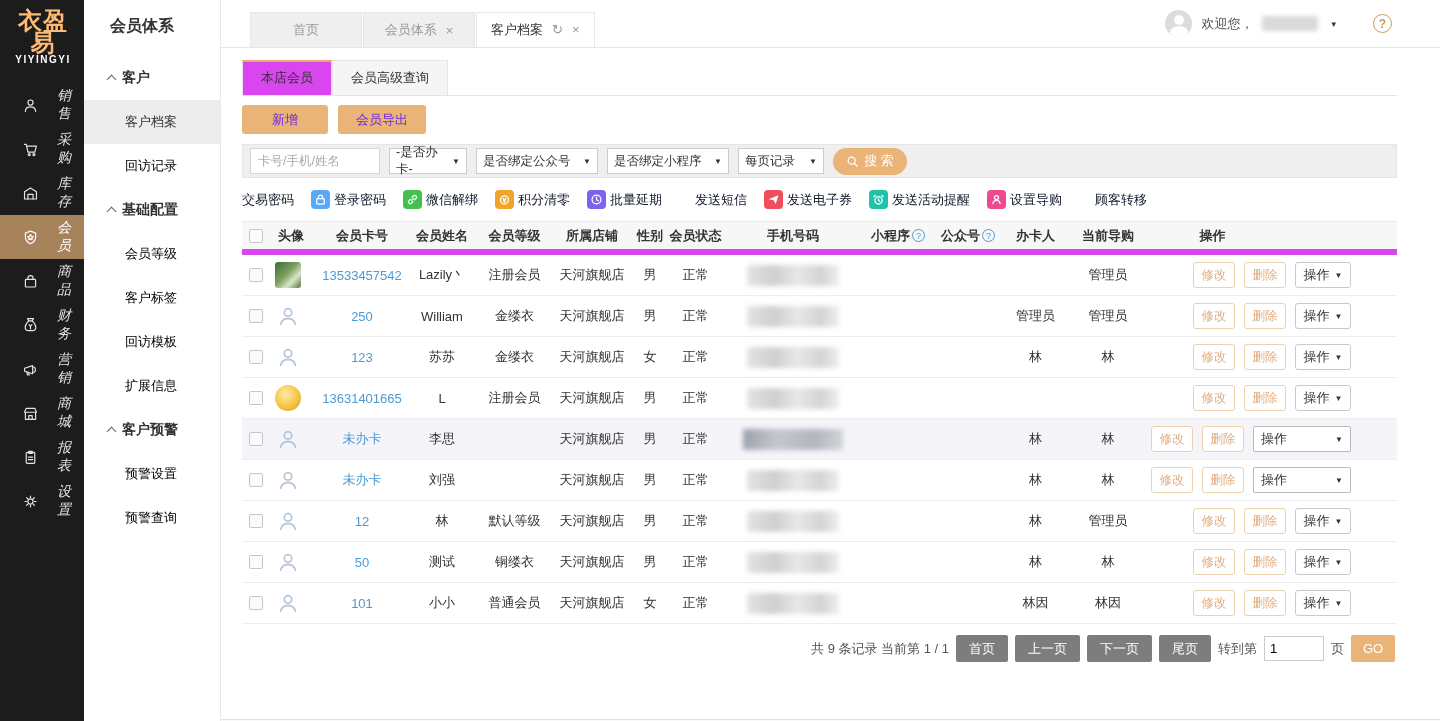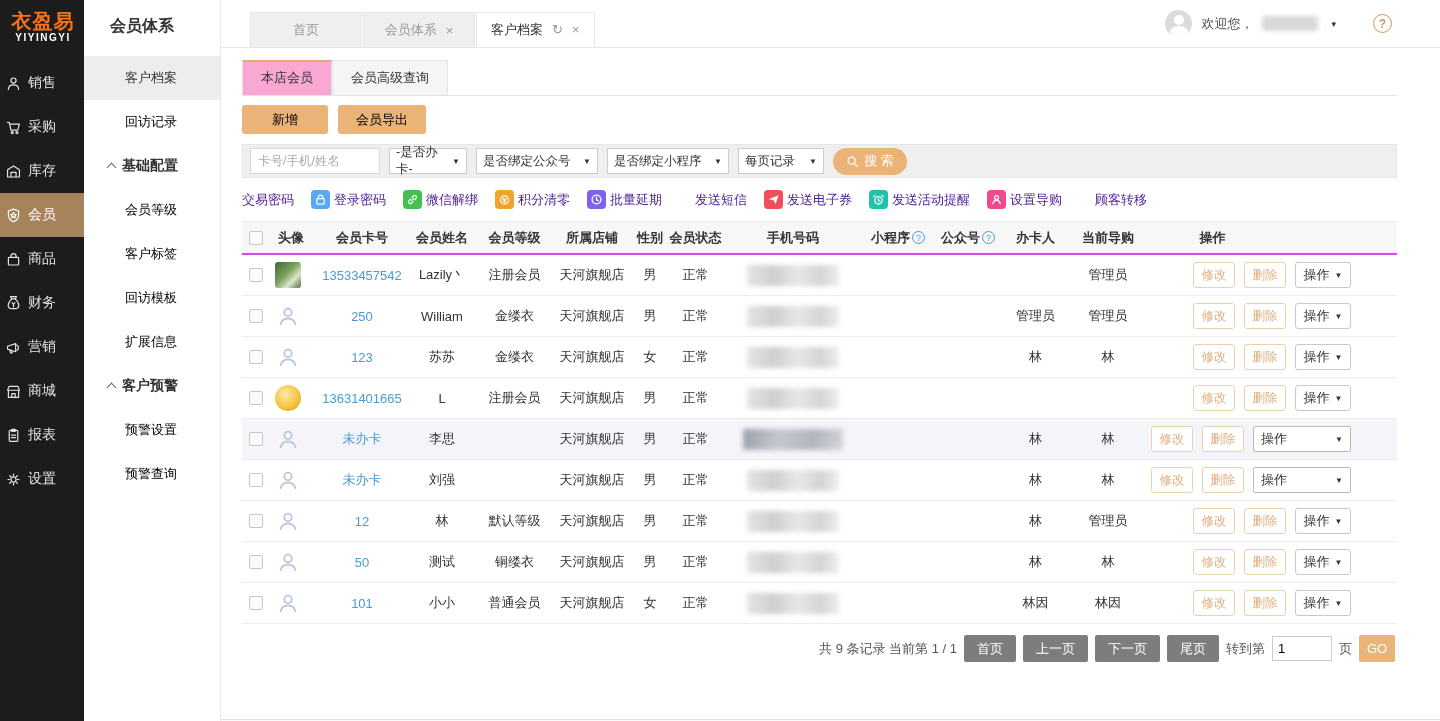--- a/index.html
+++ b/index.html
@@ -3,25 +3,25 @@
 <meta charset="utf-8">
 <style>
   * { margin:0; padding:0; box-sizing:border-box; }
   html,body { width:1440px; height:721px; overflow:hidden; background:#fff;
     font-family:"Liberation Sans","DejaVu Sans",sans-serif; font-size:13px; color:#333; }
   .app { display:flex; width:1440px; height:721px; }
 
   
   .rail { width:84px; background:#1c1c1c; color:#e8e8e8; flex-shrink:0; }
   .logo { padding:10px 4px 8px 6px; text-align:center; }
-  .logo-cn { font-size:20px; font-weight:bold; color:#f97316; letter-spacing:1px; line-height:22px;font-family:Liberation Serif, serif; }
+  .logo-cn { font-size:24px; font-weight:bold; color:#fdba74; letter-spacing:1px; line-height:22px;font-family:Liberation Serif, serif; }
   .logo-en { font-size:10px; color:#fff; letter-spacing:1.5px; font-weight:bold; }
   .rail-items { margin-top:10px; }
-  .rail-item { height:44px; display:flex; align-items:center; padding-left:5px; gap:6px;
-    font-size:14px; color:#e3e3e3; cursor:pointer; }
+  .rail-item { height:44px; display:flex; align-items:center; padding-left:22px; gap:18px;
+    font-size:14px; color:#e3e3e3; cursor:pointer;font-style:italic; }
   .rail-item.active { background:#a7835c; color:#fff; }
   .rail-item svg { width:17px; height:17px; stroke:#e3e3e3; fill:none; stroke-width:1.4;
     stroke-linecap:round; stroke-linejoin:round; flex-shrink:0; }
   .rail-item.active svg { stroke:#fff; }
 
   
   .side { width:137px; background:#fff; border-right:1px solid #e9e9e9; flex-shrink:0; }
   .side-title { font-size:16px; font-weight:bold; color:#333; padding:16px 0 0 26px; height:56px; }
   .grp-head { height:44px; display:flex; align-items:center; gap:7px; padding-left:24px;
     font-size:14px; font-weight:bold; color:#333; cursor:pointer; }
@@ -54,52 +54,52 @@
   .help-round { width:19px; height:19px; border:1.5px solid #cf9a58; border-radius:50%;
     color:#cf9a58; font-size:12px; font-weight:bold; display:flex; align-items:center;
     justify-content:center; margin-left:28px; cursor:pointer; }
 
   .content { padding:12px 43px 0 21px; flex:1; }
 
   
   .subtabs { display:flex; border-bottom:1px solid #e4e4e4; }
   .subtab { height:35px; padding:0 18px; display:flex; align-items:center; font-size:13px;
     color:#333; background:#f5f5f5; border:1px solid #e4e4e4; border-bottom:none; cursor:pointer; }
-  .subtab.active { background:#f9a8d4; border-top:2px solid #e8aa68; margin-bottom:-1px; padding-bottom:1px; }
+  .subtab.active { background:#d946ef; border-top:2px solid #e8aa68; margin-bottom:-1px; padding-bottom:1px; }
 
   .btn-row { padding:9px 0 10px; display:flex; gap:10px; }
-  .btn-orange { min-width:86px; height:29px; padding:0 18px; background:#eab378; color:#000000;
+  .btn-orange { min-width:86px; height:29px; padding:0 18px; background:#eab378; color:#6d28d9;
     border:none; border-radius:3px; font-size:13px; cursor:pointer;
     font-family:"Liberation Sans","DejaVu Sans",sans-serif; }
 
   
   .filterbar { background:#efefef; border:1px solid #e6e6e6; height:34px; display:flex;
     align-items:center; gap:9px; padding:0 7px; }
   .f-input { width:130px; height:26px; border:1px solid #d8d8d8; background:#fff; padding:0 7px;
     font-size:12.5px; color:#333; font-family:"Liberation Sans","DejaVu Sans",sans-serif; }
   .f-input::placeholder { color:#aaa; }
   .f-select { height:26px; background:#fff; border:1px solid #ccc; display:flex; align-items:center;
     justify-content:space-between; padding:0 6px; font-size:12.5px; color:#333; cursor:pointer; gap:6px; }
   .f-select .ar { font-size:8px; color:#333; }
   .btn-search { height:27px; width:74px; border:none; border-radius:14px; background:#eab378;
     color:#fff; font-size:13px; display:flex; align-items:center; justify-content:center; gap:5px;
     cursor:pointer; font-family:"Liberation Sans","DejaVu Sans",sans-serif; }
   .btn-search svg { width:13px; height:13px; stroke:#fff; fill:none; stroke-width:1.6; stroke-linecap:round; }
 
   
-  .toolbar { display:flex; align-items:center; gap:17px; height:43px; font-size:13px; color:#4c1d95; }
+  .toolbar { display:flex; align-items:center; gap:17px; height:43px; font-size:13px; color:#0f172a; }
   .tool { display:flex; align-items:center; gap:4px; cursor:pointer; }
   .tool-ic { width:19px; height:19px; border-radius:4px; display:flex; align-items:center; justify-content:center; }
   .tool-ic svg { width:15px; height:15px; stroke:#fff; fill:none; stroke-width:1.5;
     stroke-linecap:round; stroke-linejoin:round; }
   .gap-lg { margin-left:16px; }
 
   
   .thead { display:flex; align-items:center; height:34px; background:#f7f7f7;
-    border-top:1px solid #e9e9e9; border-bottom:2px solid #d946ef; font-weight:bold; color:#333; }
+    border-top:1px solid #e9e9e9; border-bottom:6px solid #d946ef; font-weight:bold; color:#333; }
   .tr { display:flex; align-items:center; height:41px; border-bottom:1px solid #ededed; }
   .tr.hl { background:#f4f4f9; }
   .td,.th { text-align:center; flex-shrink:0; }
   .c-cb{width:28px; display:flex; justify-content:flex-start; padding-left:7px;}
   .c-av{width:47px; text-align:left; padding-left:5px;}
   .c-card{width:90px;} .c-name{width:70px;} .c-level{width:75px;} .c-store{width:80px;}
   .c-sex{width:36px;} .c-status{width:55px;} .c-phone{width:140px;}
   .c-mini{width:70px;} .c-pub{width:70px;} .c-issuer{width:65px;} .c-guide{width:80px;}
   .c-ops{flex:1; display:flex; justify-content:flex-end; align-items:center; gap:9px; padding-right:46px;}
   .thead .c-av{padding-left:8px;}
@@ -127,21 +127,21 @@
   .more .ar { font-size:8px; }
   .more.as-select { min-width:98px; justify-content:space-between; border-color:#b9b9b9; border-radius:2px; }
 
   
   .pagi { display:flex; justify-content:flex-end; align-items:center; gap:7px; padding:11px 2px 0 0;
     color:#555; font-size:13px; }
   .pg-btn { background:#7d7d7d; color:#fff; border:none; border-radius:2px; height:27px;
     padding:0 13px; font-size:13px; cursor:pointer; font-family:"Liberation Sans","DejaVu Sans",sans-serif; }
   .pg-input { width:60px; height:25px; border:1px solid #ccc; padding:0 5px; font-size:13px;
     font-family:"Liberation Sans","DejaVu Sans",sans-serif; }
-  .pg-go { background:#eab378; color:#fff; border:none; border-radius:2px; width:36px; height:27px;
+  .pg-go { background:#eab378; color:#fff; border:none; border-radius:2px; width:44px; height:27px;
     font-size:13px; cursor:pointer; font-family:"Liberation Sans","DejaVu Sans",sans-serif; }
   .footline { position:absolute; left:0; right:0; bottom:0; border-top:1px solid #e2e2e2; height:2px; background:#fafafa; }
 </style>
 </head>
 <body>
 
 <div class="app">
 
   <nav class="rail">
     <div class="logo">
@@ -222,20 +222,24 @@
             <circle cx="10" cy="10" r="3"></circle>
             <path d="M10 3.5v2M10 14.5v2M3.5 10h2M14.5 10h2M5.4 5.4l1.4 1.4M13.2 13.2l1.4 1.4M14.6 5.4l-1.4 1.4M6.8 13.2l-1.4 1.4"></path>
           </svg>
         <span>设置</span>
       </div>
     </div>
   </nav>
 
   <aside class="side">
     <div class="side-title">会员体系</div>
+    <div class="grp-head">
+      <span class="chev"></span>
+      <span>客户</span>
+    </div>
     <div class="side-item active">客户档案</div>
     <div class="side-item">回访记录</div>
     <div class="grp-head">
       <span class="chev"></span>
       <span>基础配置</span>
     </div>
     <div class="side-item">会员等级</div>
     <div class="side-item">客户标签</div>
     <div class="side-item">回访模板</div>
     <div class="side-item">扩展信息</div>

